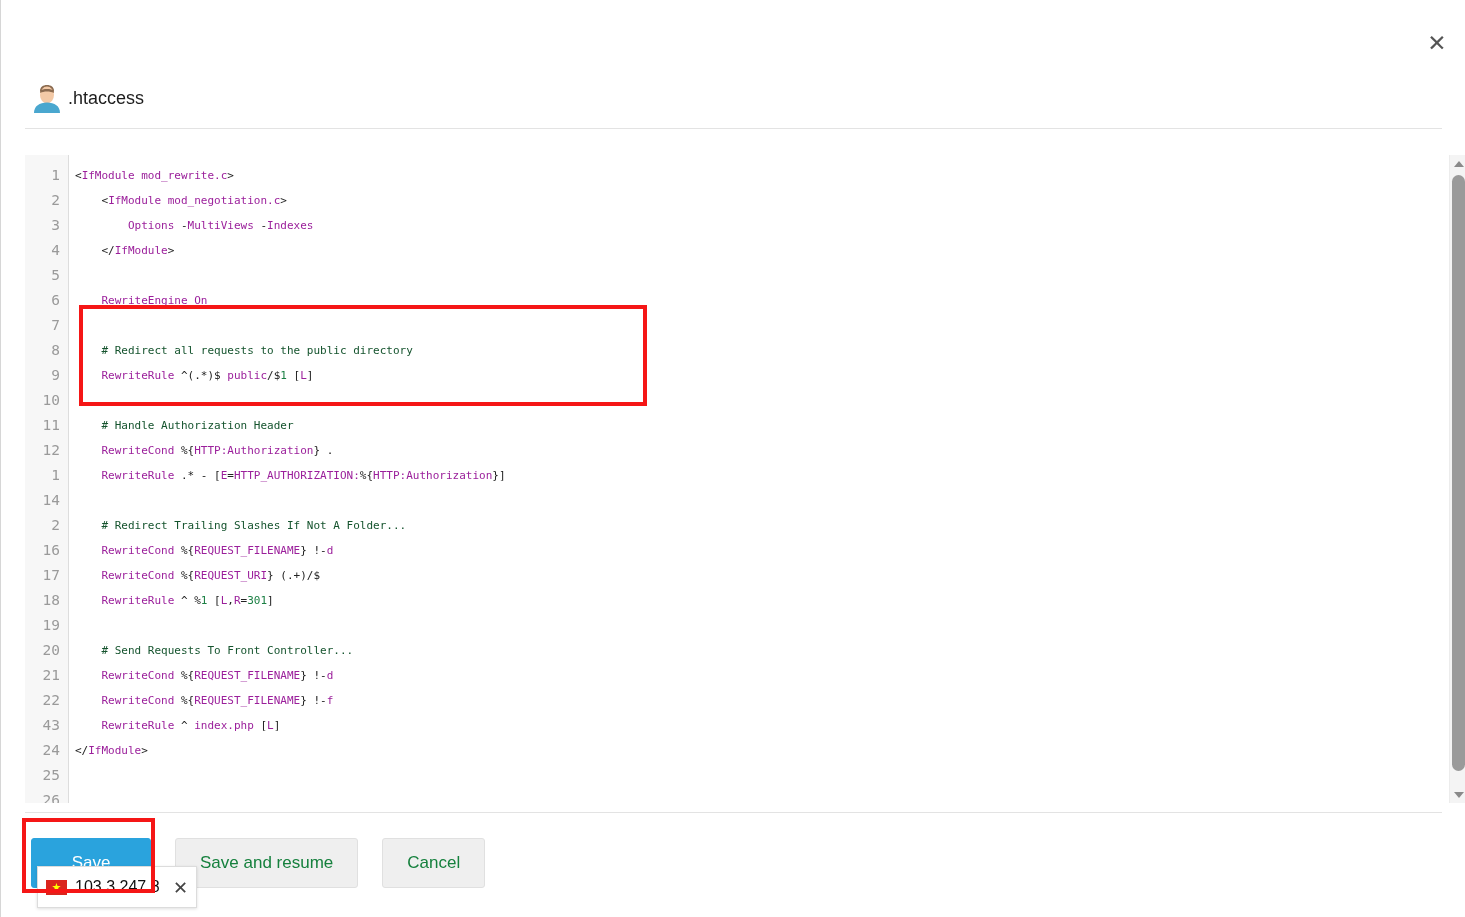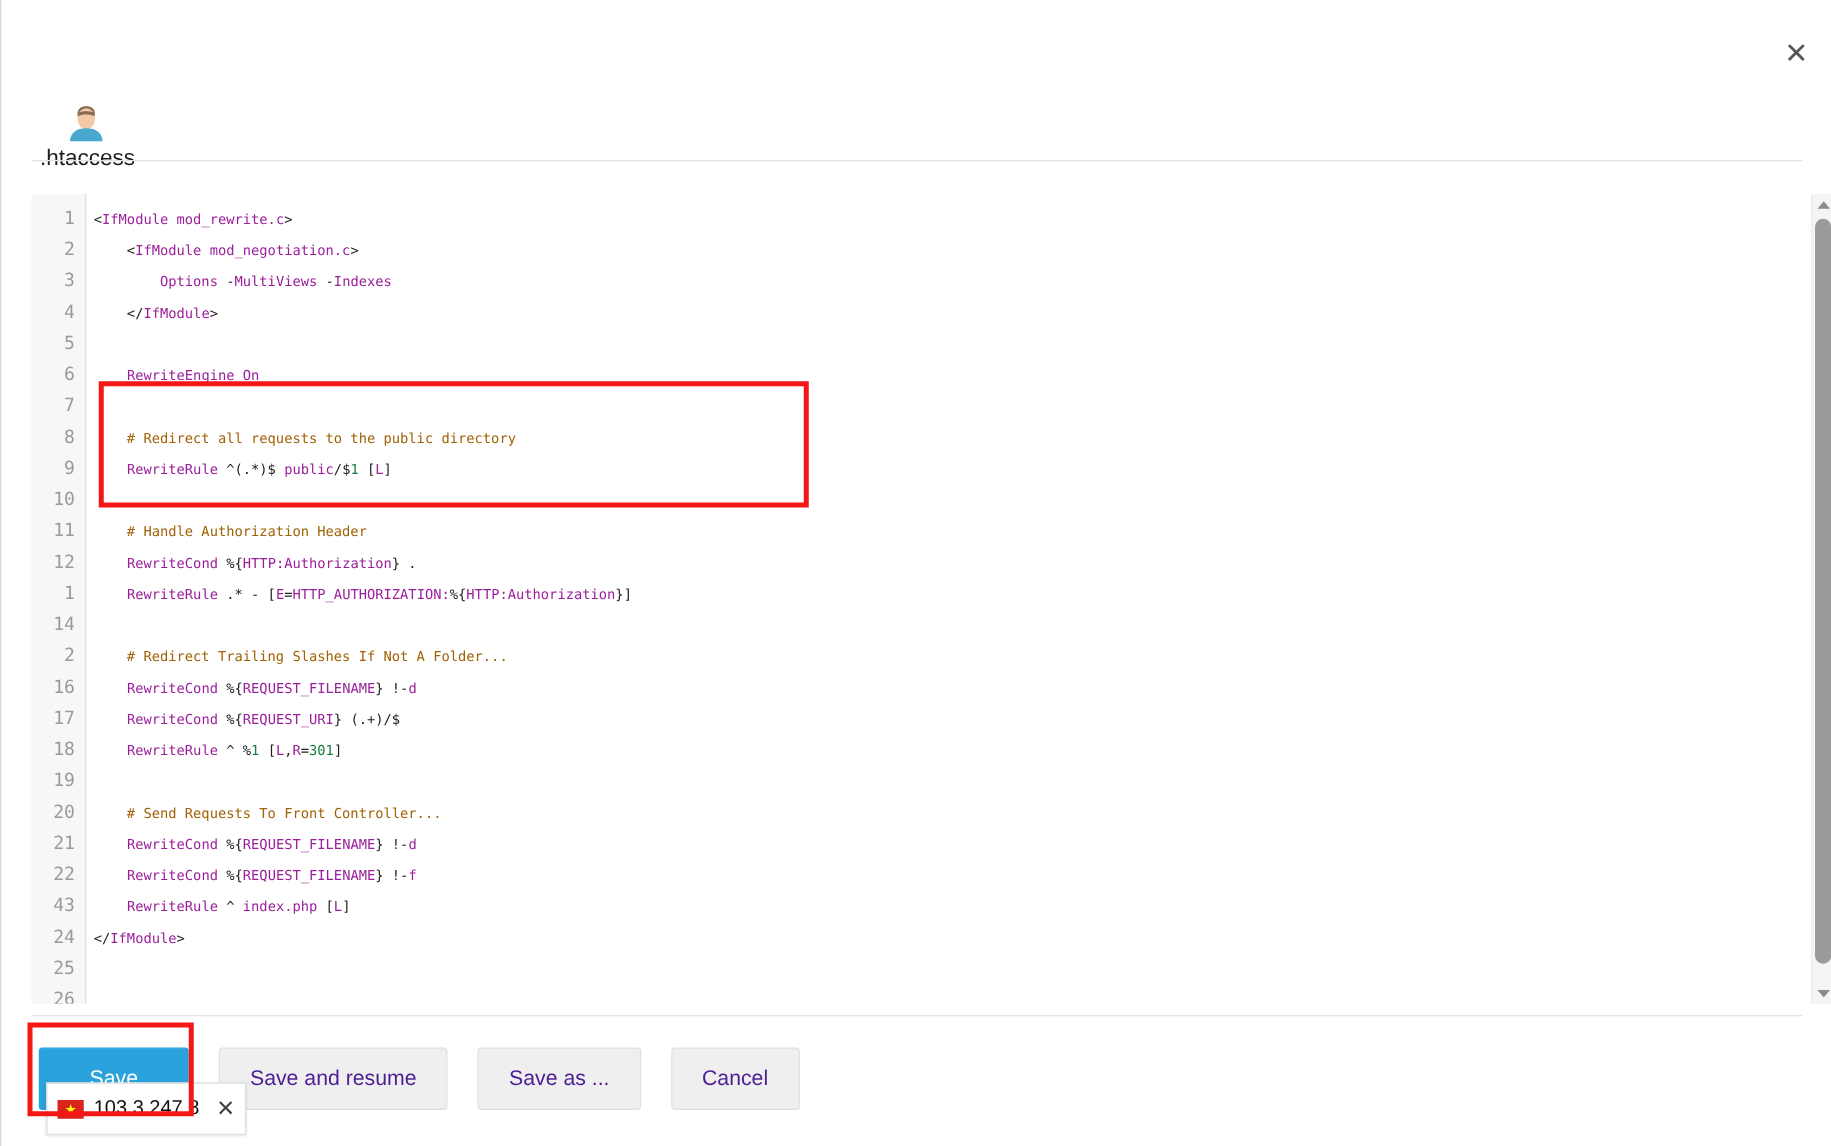--- a/index.html
+++ b/index.html
@@ -17,21 +17,21 @@
     border-left: 1px solid #d6d6d6;
   }
 
   
   .header { position: absolute; left: 0; top: 0; width: 1465px; height: 130px; }
   .title {
     position: absolute; left: 28px; top: 22px;
     font-size: 31px; font-weight: 400; color: #1d1d1d;
     letter-spacing: -0.2px;
   }
-  .filerow { position: absolute; left: 28px; top: 80px; display: flex; align-items: center; flex-direction: column; }
+  .filerow { position: absolute; left: 28px; top: 80px; display: flex; align-items: center; }
   .avatar { width: 36px; height: 36px; position: relative; flex: 0 0 auto; }
   .avatar svg { display: block; }
   .filename { font-size: 18px; color: #1d1d1d; margin-left: 3px; }
   .close-btn {
     position: absolute; right: 12px; top: 26px;
     width: 34px; height: 34px;
     display: flex; align-items: center; justify-content: center;
     cursor: pointer; color: #555; font-size: 23px; line-height: 1;
     font-family: "DejaVu Sans", sans-serif;
   }
@@ -68,21 +68,21 @@
   .code {
     flex: 1 1 auto;
     padding-top: 8px; padding-left: 6px;
     font-family: "DejaVu Sans Mono", monospace;
     font-size: 11px;
     white-space: pre;
     color: #222;
   }
   .code .row { height: 25px; line-height: 25px; }
   .kw   { color: #9b1f9b; }
-  .cmt  { color: #a16207; }
+  .cmt  { color: #14532d; }
   .num  { color: #1a7f43; }
   .pn   { color: #222222; }
 
   
   .annot-code {
     position: absolute;
     left: 54px; top: 150px;
     width: 568px; height: 101px;
     border: 4px solid #f51616;
     pointer-events: none;
@@ -118,21 +118,21 @@
   
   .footer { position: absolute; left: 0; top: 812px; width: 1465px; height: 100px; }
   .footer-divider {
     position: absolute; left: 24px; top: 0;
     width: 1417px; height: 1px; background: #e3e3e3;
   }
   .btnrow { position: absolute; left: 30px; top: 26px; display: flex; gap: 24px; align-items: flex-start; }
   .btn {
     height: 50px; padding: 0 24px;
     display: flex; align-items: center; justify-content: center;
-    font-size: 17px; color: #4c1d95;
+    font-size: 17px; color: #15803d;
     background: #efefef;
     border: 1px solid #e0e0e0;
     border-radius: 3px;
     cursor: pointer;
     white-space: nowrap;
   }
   .btn.primary {
     background: #2aa3dd; color: #ffffff; border-color: #2aa3dd;
     min-width: 120px;
   }
@@ -237,21 +237,20 @@
           <i></i>
         </div>
     </div>
   </div>
 
   <div class="footer">
     <div class="footer-divider"></div>
     <div class="btnrow">
       <div class="btn primary">Save</div>
       <div class="btn">Save and resume</div>
-      <div class="btn">Save as ...</div>
       <div class="btn">Cancel</div>
     </div>
   </div>
 
   <div class="ip-popup">
     <span class="flag">
         <span class="star">★</span>
       </span>
     <span class="ip-text">103.3.247.8</span>
     <span class="ip-close">✕</span>

